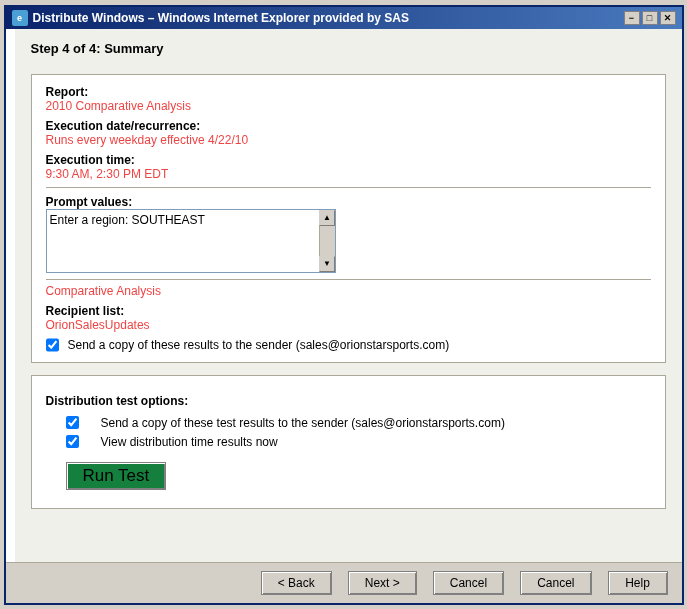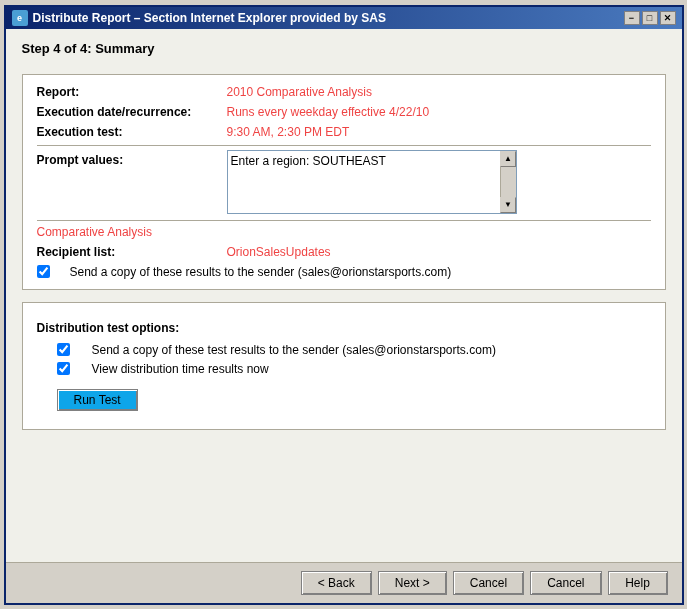--- a/index.html
+++ b/index.html
@@ -65,31 +65,33 @@
       cursor: pointer;
       color: #000;
     }
     .content {
       flex: 1;
       background: #f0f0ea;
       padding: 12px 16px;
       display: flex;
       flex-direction: column;
       gap: 10px;
+      margin-left: 9px;
     }
     .step-title {
       font-size: 13px;
       font-weight: bold;
       color: #000;
       margin-bottom: 8px;
     }
     .info-row {
       display: flex;
       align-items: flex-start;
       margin-bottom: 6px;
+      flex-direction: column;
     }
     .info-row:last-child { margin-bottom: 0; }
     .info-label {
       font-weight: bold;
       width: 190px;
       min-width: 190px;
       color: #000;
     }
     .info-value {
       color: #ef4444;
@@ -136,22 +138,21 @@
       justify-content: center;
       font-size: 8px;
       cursor: pointer;
     }
     .scroll-track {
       flex: 1;
       background: #d4d0c8;
     }
     .checkbox-row {
       display: flex;
-      align-items: center;
-      gap: 20px;
+      gap: 9px;
       margin-top: 6px;
     }
     .checkbox-row input[type="checkbox"] {
       margin: 0;
     }
     .distribution-box {
       background: #fff;
       border: 1px solid #aca899;
       padding: 18px 14px;
       margin-top: 2px;
@@ -164,35 +165,35 @@
       display: flex;
       align-items: center;
       gap: 22px;
       margin-bottom: 5px;
       margin-left: 20px;
     }
     .run-test-btn {
       margin-left: 20px;
       margin-top: 8px;
       padding: 3px 16px;
-      background: #0ea5e9;
+      background: #15803d;
       border: 2px outset #d4d0c8;
       font-family: Tahoma, Arial, sans-serif;
-      font-size: 12px;
+      font-size: 17px;
       cursor: pointer;
       border: 1px solid #808080;
       box-shadow: 1px 1px 0 #fff inset, -1px -1px 0 #808080 inset;
     }
     .footer {
       background: #d4d0c8;
       border-top: 1px solid #aca899;
       padding: 8px 14px;
       display: flex;
       justify-content: flex-end;
-      gap: 6px;
+      gap: 16px;
       align-items: center;
     }
     .footer-btn {
       padding: 4px 16px;
       background: #d4d0c8;
       font-family: Tahoma, Arial, sans-serif;
       font-size: 12px;
       cursor: pointer;
       border: 1px solid #808080;
       box-shadow: 1px 1px 0 #fff inset, -1px -1px 0 #808080 inset;
@@ -207,21 +208,21 @@
 </head>
 <body>
 
 <div class="window">
 
   <div class="title-bar">
     <div class="title-bar-left">
       <div class="title-bar-icon">
         <span>e</span>
       </div>
-      <span>Distribute Report – Section Internet Explorer provided by SAS</span>
+      <span>Distribute Windows – Windows Internet Explorer provided by SAS</span>
     </div>
     <div class="title-bar-controls">
       <div class="title-btn">−</div>
       <div class="title-btn">□</div>
       <div class="title-btn">✕</div>
     </div>
   </div>
 
   <div class="content">
     <div class="step-title">Step 4 of 4: Summary</div>
@@ -232,21 +233,21 @@
         <span class="info-label">Report:</span>
         <span class="info-value">2010 Comparative Analysis</span>
       </div>
 
       <div class="info-row">
         <span class="info-label">Execution date/recurrence:</span>
         <span class="info-value">Runs every weekday effective 4/22/10</span>
       </div>
 
       <div class="info-row">
-        <span class="info-label">Execution test:</span>
+        <span class="info-label">Execution time:</span>
         <span class="info-value">9:30 AM, 2:30 PM EDT</span>
       </div>
 
       <hr class="divider">
 
       <div class="info-row" style="align-items:flex-start;">
         <span class="info-label" style="padding-top:3px;">Prompt values:</span>
         <div class="prompt-textarea-wrapper">
           <textarea class="prompt-textarea" readonly="" style="">Enter a region: SOUTHEAST</textarea>
           <div class="scrollbar-right">

